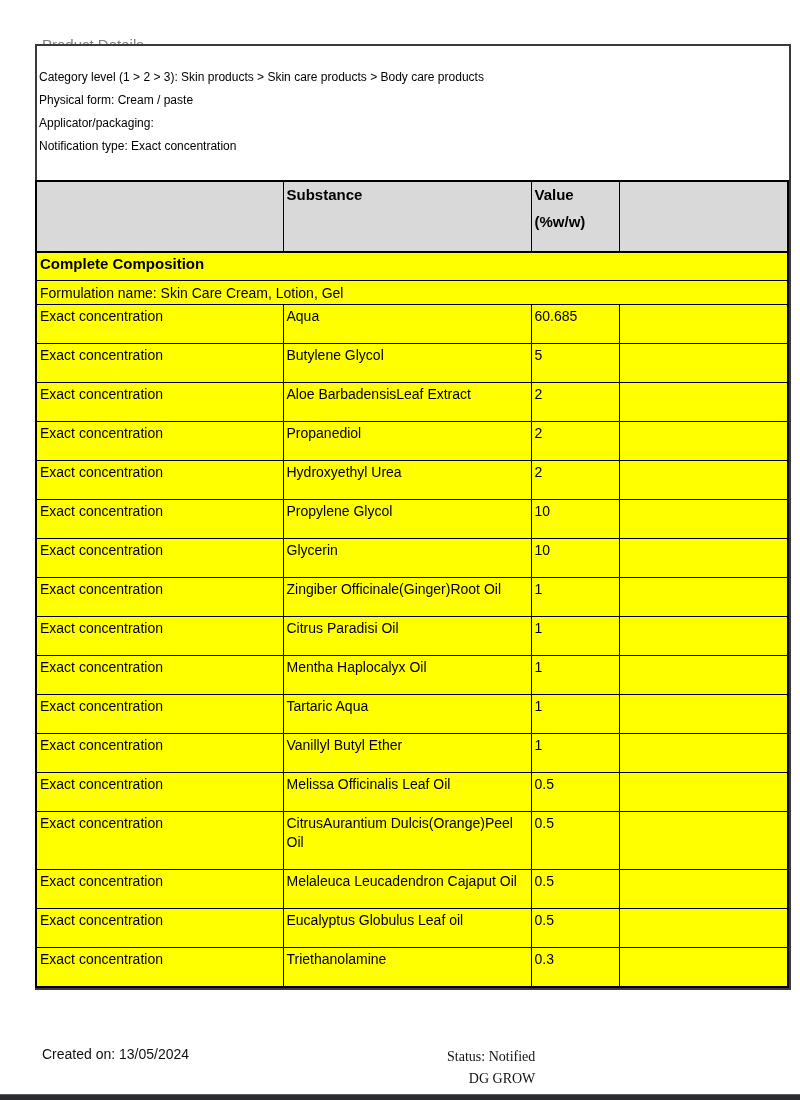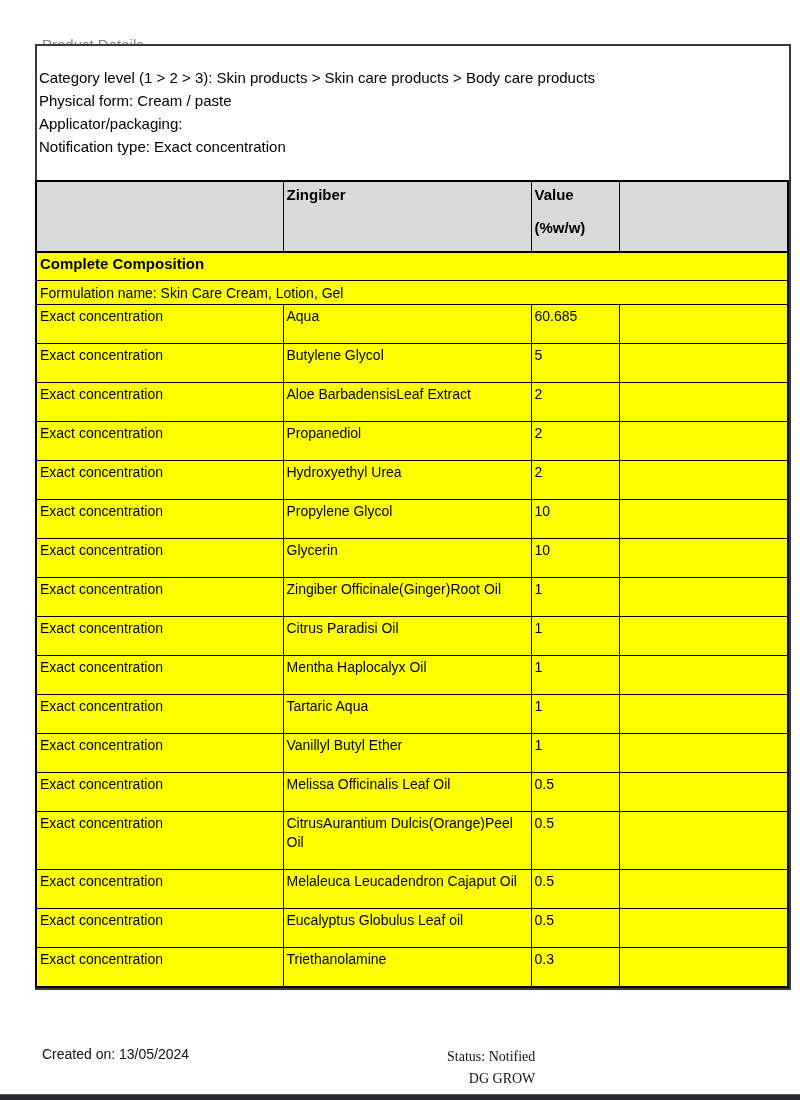--- a/index.html
+++ b/index.html
@@ -9,40 +9,40 @@
     position:absolute; left:42px; top:20px;
     font-size:15px; color:var(--title_gray,#7e7e7e);margin-top:16px;
   }
 
   .main-box {
     position:absolute; left:35px; top:44px; width:756px;
     border:2px solid var(--box_border,#3a3a3a);
     background:#fff;
   }
 
-  .info-block { padding:20px 8px 0 2px; font-size:15px; line-height:23px; }
+  .info-block { padding:20px 8px 0 2px; font-size:12px; line-height:23px; }
   .info-line { white-space:nowrap; }
 
   table.composition {
     border-collapse:collapse; table-layout:fixed;
     width:752px; margin:22px 0 0 -2px;
     border:2px solid var(--table_border,#000);
     font-size:14px;
   }
   table.composition td { border:1px solid var(--table_border,#000); vertical-align:top; overflow:hidden; }
 
   .col1 { width:247px; } .col2 { width:248px; } .col3 { width:88px; } .col4 { width:169px; }
 
   tr.header-row td {
     background:var(--header_bg,#d9d9d9);
     font-weight:bold; font-size:15px;
     height:71px; padding:4px 3px 0 3px;
     border-bottom:2px solid var(--table_border,#000);
   }
-  .value-header-line1 { margin-bottom:16px; }
+  .value-header-line1 { margin-bottom:10px; }
 
   tr.section-row td {
     background:var(--highlight,#ffff00);
     font-weight:bold; font-size:15px;
     padding:2px 3px 8px 3px;
   }
   tr.formulation-row td {
     background:var(--highlight,#ffff00);
     padding:4px 3px 3px 3px;
   }
@@ -82,21 +82,21 @@
   <table class="composition">
     <colgroup>
       <col class="col1">
         <col class="col2">
         <col class="col3">
         <col class="col4">
     </colgroup>
     <tbody id="table-body">
       <tr class="header-row">
         <td></td>
-        <td>Zingiber</td>
+        <td>Substance</td>
         <td>
           <div class="value-header-line1">Value</div>
           <div>(%w/w)</div>
         </td>
         <td></td>
       </tr>
       <tr class="section-row">
         <td colspan="4">Complete Composition</td>
       </tr>
       <tr class="formulation-row">

